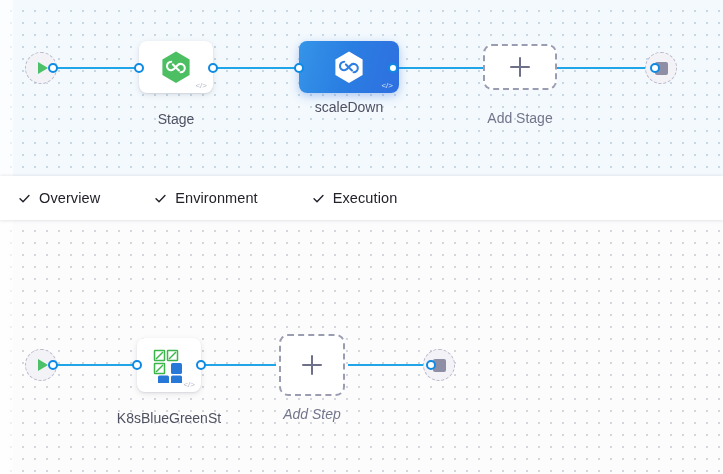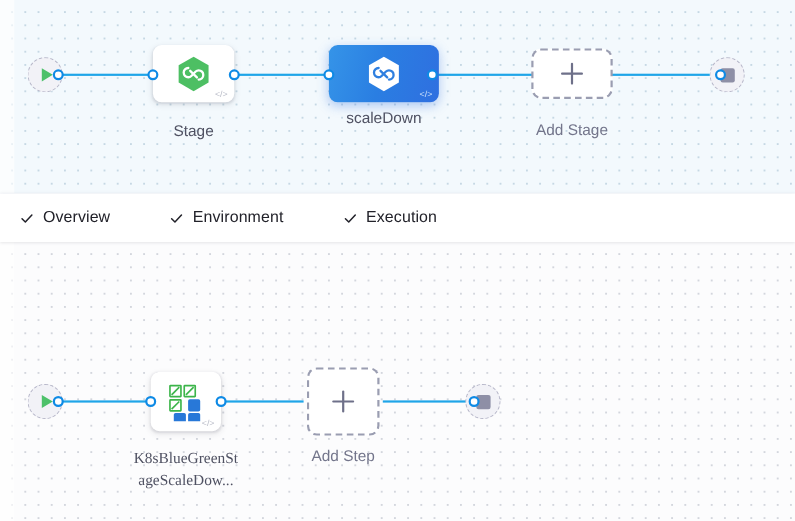--- a/index.html
+++ b/index.html
@@ -230,21 +230,20 @@
     text-align: center;
     font-size: 14px;
     color: #4f5162;
     line-height: 19px;
     white-space: nowrap;
     user-select: none;
   }
   .node-label.wrap {
     white-space: normal;
     line-height: 20px;
-    font-family: Liberation Serif, serif;
   }
   .node-label.muted { color: #73758b; }
 
   
   .hex { display: block; }
 </style>
 </head>
 <body>
 
 <div class="app">
@@ -361,27 +360,26 @@
             <rect x="20" y="29" width="11" height="11" rx="1.6" transform="translate(0,-0.5)"></rect>
           </g>
         </svg>
         <span class="code-badge">&lt;/&gt;</span>
       </div>
       <div class="port" style="left:132px; top:140px;"></div>
       <div class="port" style="left:196px; top:140px;"></div>
 
       <div class="node-label wrap" style="left:100px; top:188px; width:138px;">
         <span>K8sBlueGreenSt</span><br>
-        <span>ageScaleDow...</span>
       </div>
 
       <div class="addbox" style="left:279px; top:333px; width:66px; height:62px; top:114px;">
         <div class="plus"></div>
       </div>
-      <div class="node-label muted" style="left:249px; top:185px; width:126px;">Add Step</div>
+      <div class="node-label muted" style="left:249px; top:185px; width:126px;font-style:italic;">Add Step</div>
 
       <div class="port" style="left:426px; top:140px;"></div>
       <div class="terminal" style="left:423px; top:129px;">
         <div class="stop-sq"></div>
       </div>
 
     </div>
     <div class="gutter"></div>
   </div>
 

